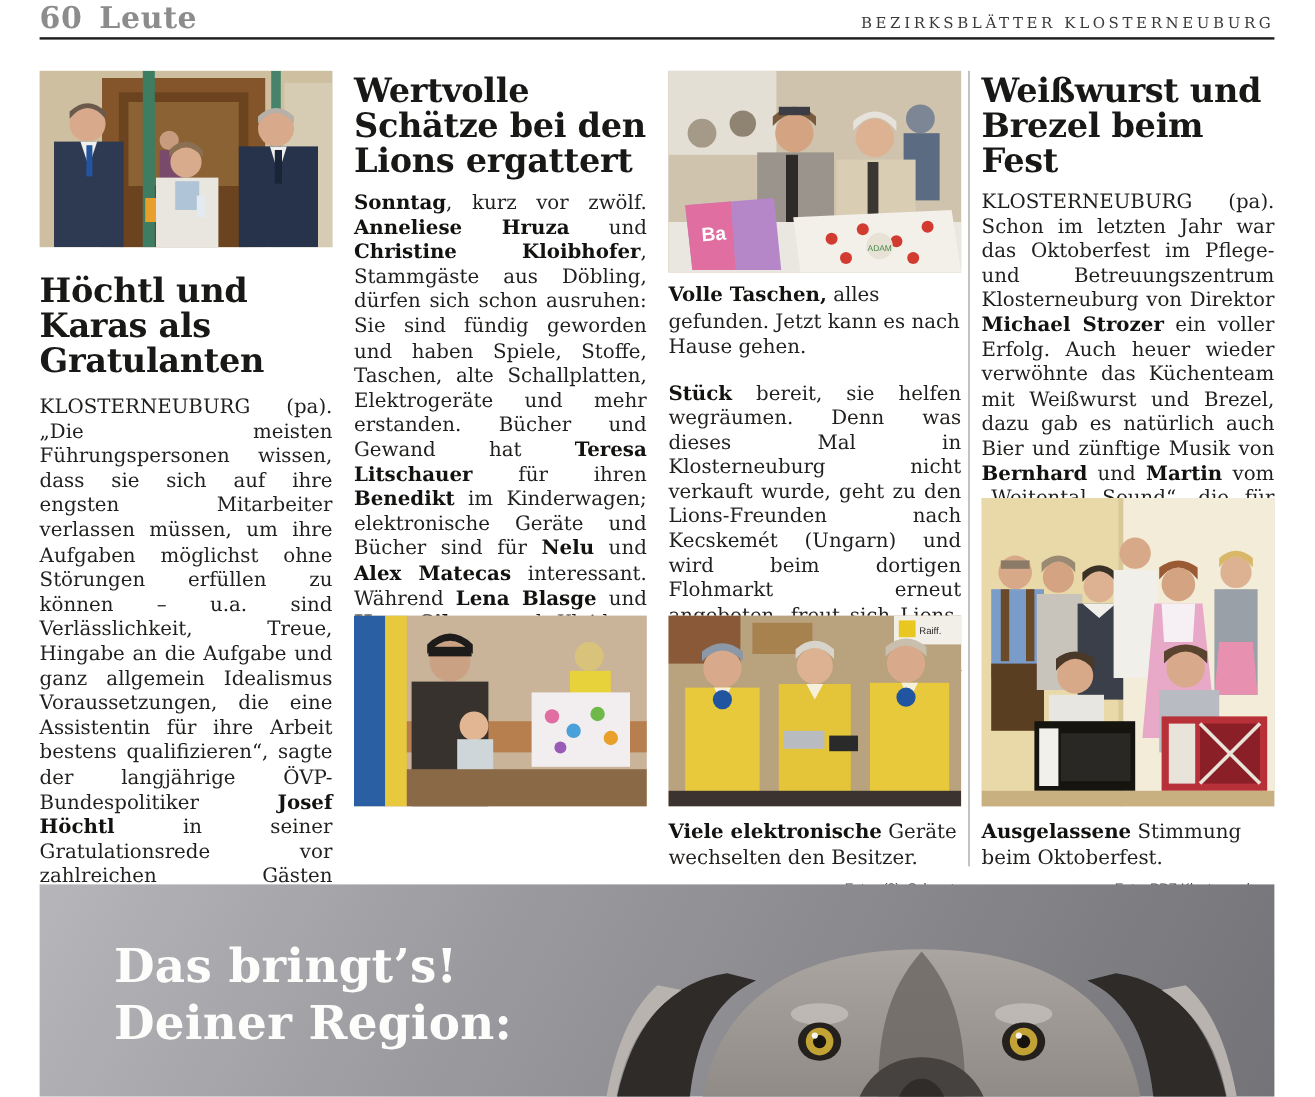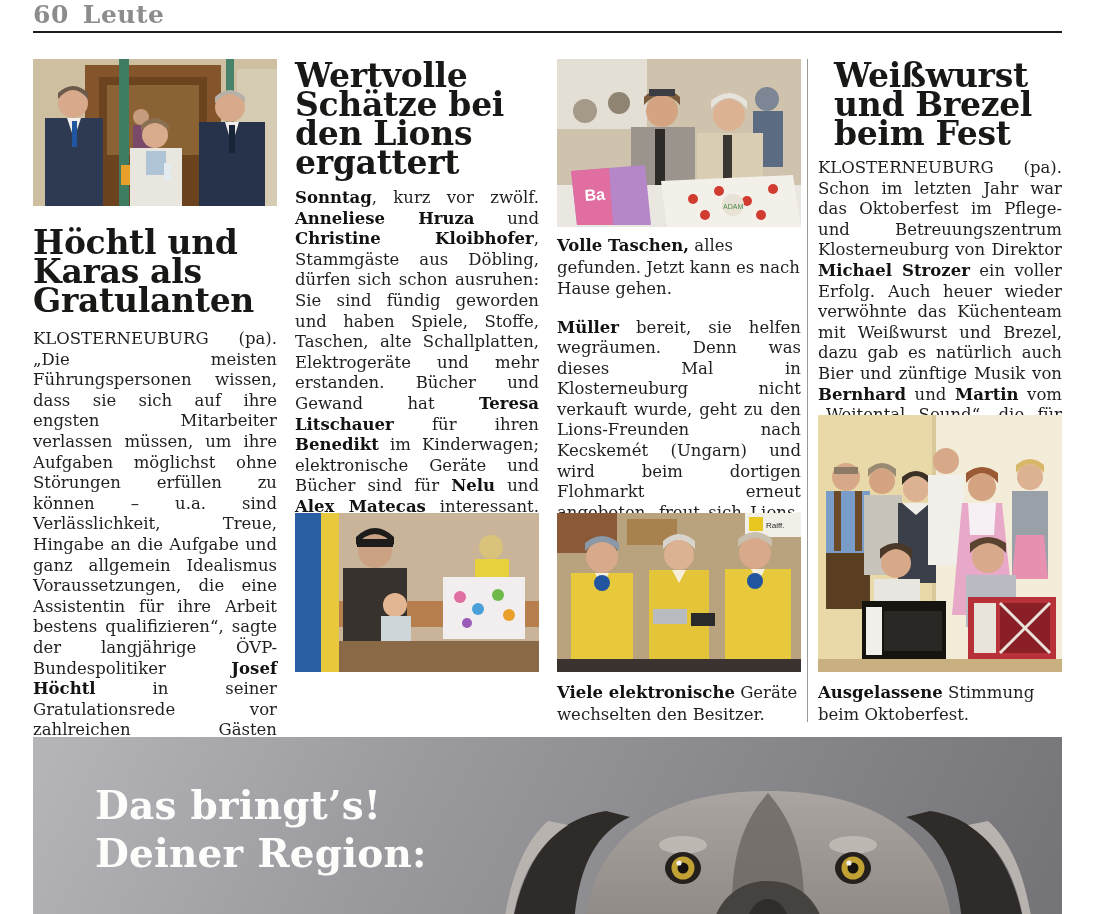--- a/index.html
+++ b/index.html
@@ -12,59 +12,60 @@
   .pageno .sec { margin-left:14px; }
   .paper { position:absolute; right:0; bottom:4px; font-size:12.5px; letter-spacing:3px; color:#3a3a38; }
   .rule { position:absolute; left:33px; top:31px; width:1029px; height:2px; background:#1c1c1a; }
 
   
   .col { position:absolute; top:59px; width:244px; height:665px; }
   .col1 { left:33px; } .col2 { left:295px; } .col3 { left:557px; } .col4 { left:818px; }
   .vrule { position:absolute; left:807px; top:59px; width:1px; height:663px; background:#9a9a98; }
 
   .photo { width:244px; display:block; background:#d8d0c0; }
-  .headline { font-size:33px; line-height:29px; font-weight:bold; color:#181816; letter-spacing:-.3px; }
+  .headline { font-size:28px; line-height:29px; font-weight:bold; color:#181816; letter-spacing:-.3px; }
   .body { font-size:16.5px; line-height:20.6px; text-align:justify; color:#211f1d; hyphens:auto; -webkit-hyphens:auto; }
   .body b { color:#121210; }
   .cap { font-size:16.5px; line-height:21.5px; color:#211f1d; margin-top:6px; }
   .cap b { color:#121210; }
   .credit { float:right; font-family:"Liberation Sans", sans-serif; font-size:11.5px; color:#3d3d3b; margin-top:6px; }
 
   .col1 .cap { margin-top:7px; }
   .col1 .headline { margin-top:22px; }
   .col1 .body { margin-top:14px; }
 
   .col2 .headline { margin-top:2px; }
   .col2 .body { margin-top:11px; }
   .photo-bottom { position:absolute; top:454px; left:0; }
   .cap-bottom { position:absolute; top:617px; left:0; width:244px; }
 
   .col3 .cap-top { margin-top:8px; }
   .col3 .body { margin-top:18px; }
 
-  .col4 .headline { margin-top:2px;margin-left:16px; }
+  .col4 .headline { margin-top:2px; }
   .col4 .body { margin-top:10px; }
   .col4 .photo-mid { position:absolute; top:356px; left:0; }
 
   
   .ad { position:absolute; left:33px; top:737px; width:1029px; height:200px; overflow:hidden;
         background:linear-gradient(118deg,#b6b5ba 0%,#9b9a9f 35%,#858489 70%,#737277 100%); }
   .ad-text { position:absolute; left:62px; top:44px; color:#fdfdfc; font-weight:bold;
              font-size:39px; line-height:48px; letter-spacing:.2px; }
   .ad-dog { position:absolute; left:455px; top:26px; }
 </style>
 </head>
 <body>
 
 <div class="page">
 
   <div class="masthead">
     <div class="pageno">
       <span>60</span><span class="sec">Leute</span>
     </div>
+    <div class="paper">BEZIRKSBLÄTTER KLOSTERNEUBURG</div>
   </div>
   <div class="rule"></div>
   <div class="vrule"></div>
 
   <section class="col col1">
     <svg class="photo" width="244" height="147">
       <rect width="244" height="147" fill="#cdbf9f"></rect>
       <rect x="52" y="6" width="136" height="141" fill="#84552a"></rect>
       <rect x="66" y="18" width="108" height="129" fill="#6b431f"></rect>
       <rect x="74" y="26" width="92" height="70" fill="#8a6233"></rect>
@@ -147,21 +148,21 @@
         <circle cx="190" cy="142" r="5" fill="#d23c30"></circle>
         <circle cx="216" cy="130" r="5" fill="#d23c30"></circle>
         <circle cx="148" cy="156" r="5" fill="#d23c30"></circle>
         <circle cx="204" cy="156" r="5" fill="#d23c30"></circle>
       <circle cx="176" cy="146" r="11" fill="#e8e2d6"></circle>
         <text x="166" y="150" font-family="Liberation Sans, sans-serif" font-size="7" fill="#4a8a4a">ADAM</text>
     </svg>
     <p class="cap cap-top">
       <b>Volle Taschen,</b><span> alles gefunden. Jetzt kann es nach Hause gehen.</span>
     </p>
-    <p class="body"><b>Müller</b><span> bereit, sie helfen wegräumen. Denn was dieses Mal in Klosterneuburg nicht verkauft wurde, geht zu den Lions-Freunden nach Kecskemét (Ungarn) und wird beim dortigen Flohmarkt erneut angeboten, freut sich Lions-Präsident </span><b>Gerhard Gschweidl</b><span>, dass jedes Stück einen Abnehmer finden wird.</span></p>
+    <p class="body"><b>Stück</b><span> bereit, sie helfen wegräumen. Denn was dieses Mal in Klosterneuburg nicht verkauft wurde, geht zu den Lions-Freunden nach Kecskemét (Ungarn) und wird beim dortigen Flohmarkt erneut angeboten, freut sich Lions-Präsident </span><b>Gerhard Gschweidl</b><span>, dass jedes Stück einen Abnehmer finden wird.</span></p>
     <svg class="photo photo-bottom" width="244" height="159">
       <rect width="244" height="159" fill="#b9a27e"></rect>
       <rect x="0" y="0" width="60" height="40" fill="#8a5a38"></rect>
         <rect x="70" y="6" width="50" height="26" fill="#a8824e"></rect>
       <rect x="188" y="0" width="56" height="24" fill="#f2efe8"></rect>
         <rect x="192" y="4" width="14" height="14" fill="#e8c820"></rect>
         <text x="209" y="15" font-family="Liberation Sans, sans-serif" font-size="8" fill="#2a2a2a">Raiff.</text>
       <circle cx="45" cy="44" r="16" fill="#d8a98a"></circle>
         <path d="M28,38 Q45,20 62,38 L62,30 Q45,16 28,30 Z" fill="#8a98a8"></path>
       <rect x="14" y="60" width="62" height="88" fill="#e8c93c"></rect>

